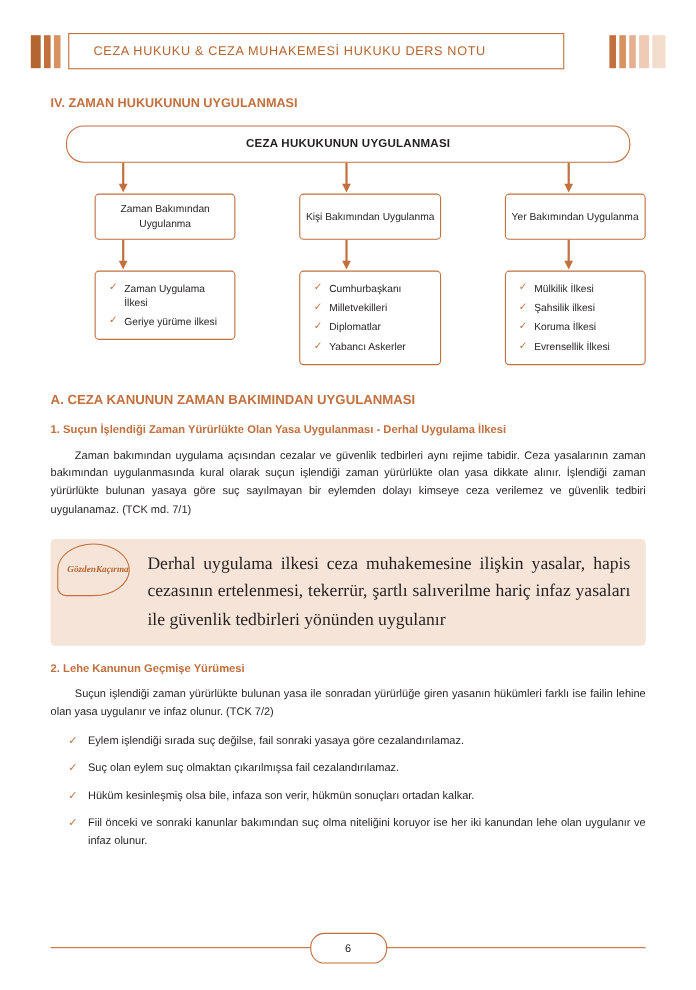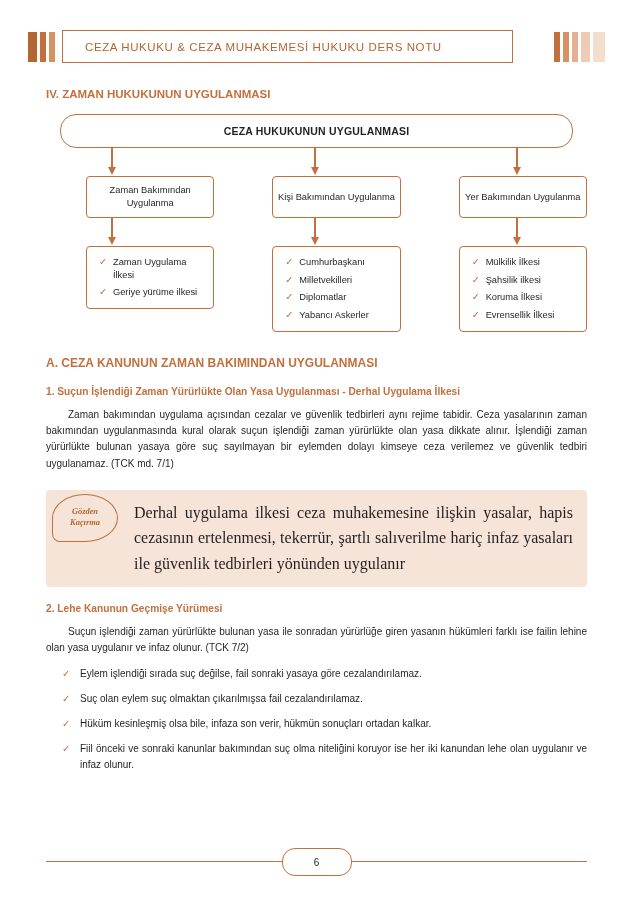--- a/index.html
+++ b/index.html
@@ -222,23 +222,22 @@
   .callout .bubble {
     position: absolute;
     left: 6px;
     top: 4px;
     width: 66px;
     height: 48px;
     border: 1.4px solid #c1703e;
     border-radius: 50% 50% 50% 8px;
     background: #f7e4d8;
     display: flex;
-    flex-direction: column;
-    align-items: center;
-    justify-content: center;
+    align-items: center;
+    justify-content: flex-end;
     box-sizing: border-box;
   }
   .callout .bubble span {
     font-size: 8.4px;
     color: #b5652f;
     font-style: italic;
     font-weight: bold;
     line-height: 1.25;
     font-family: "Liberation Serif", serif;
   }

